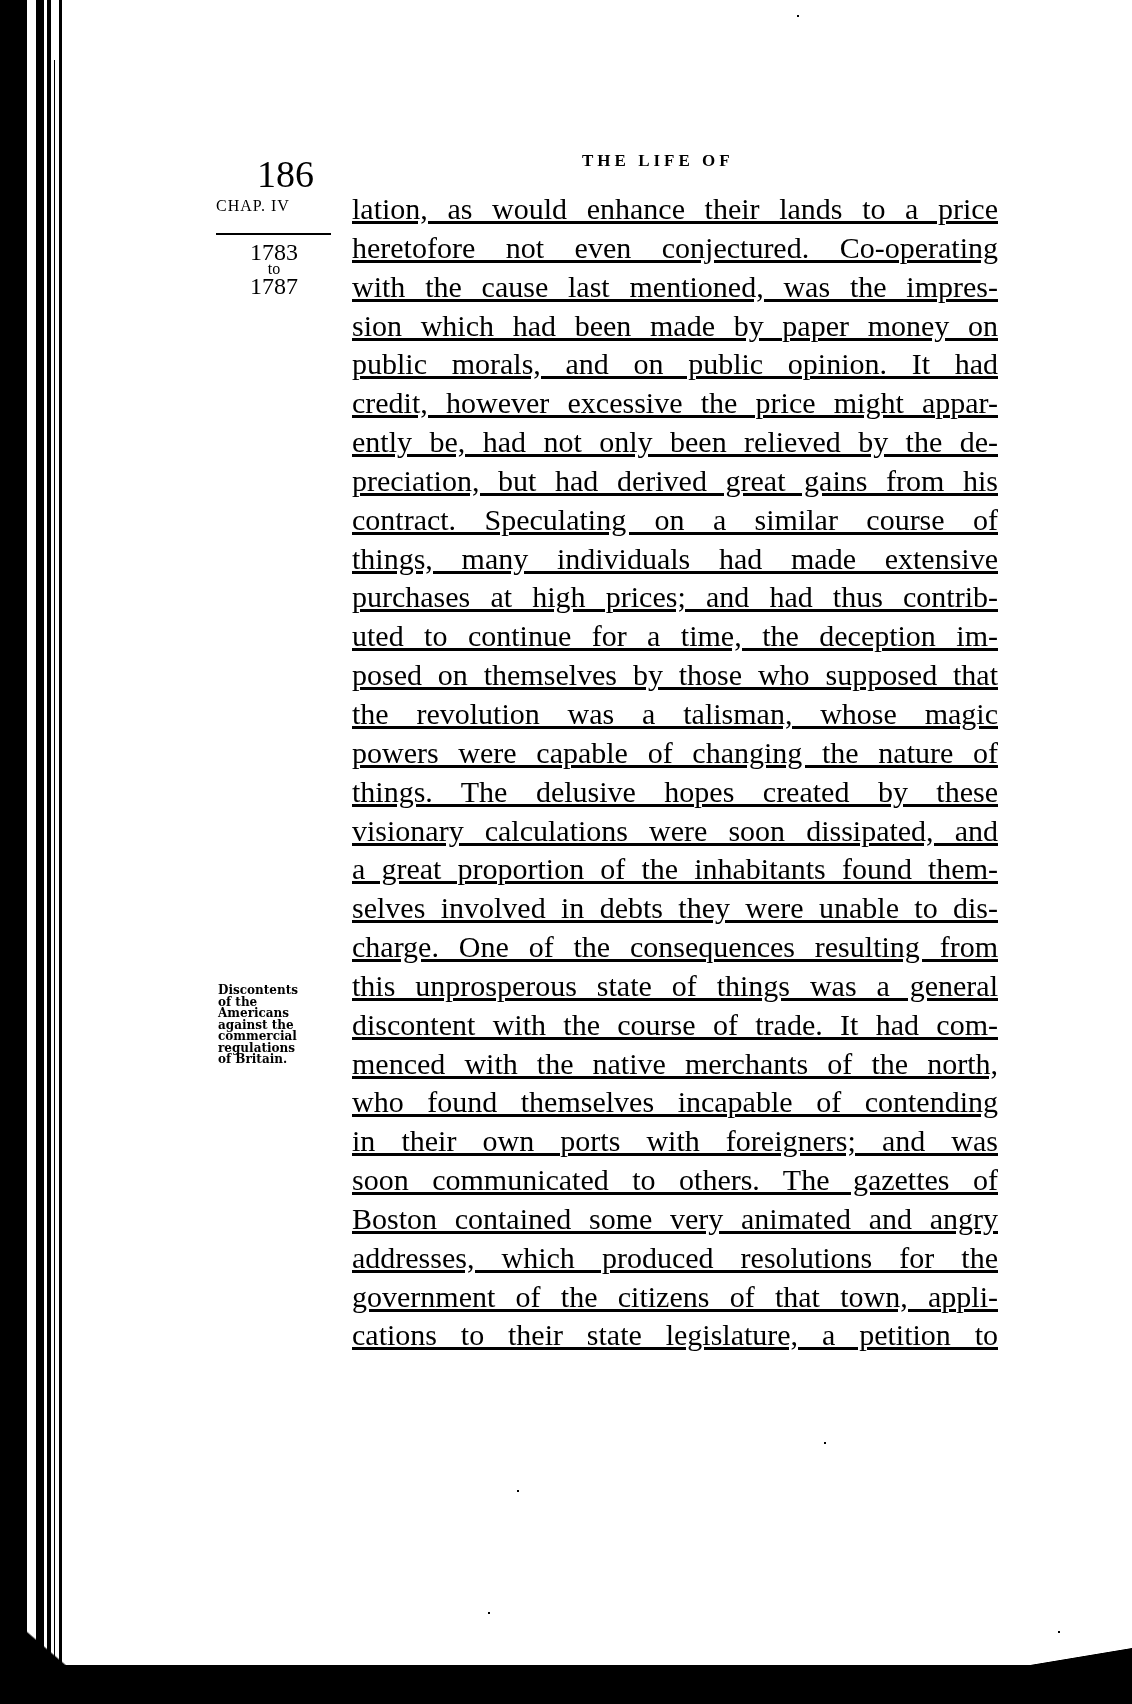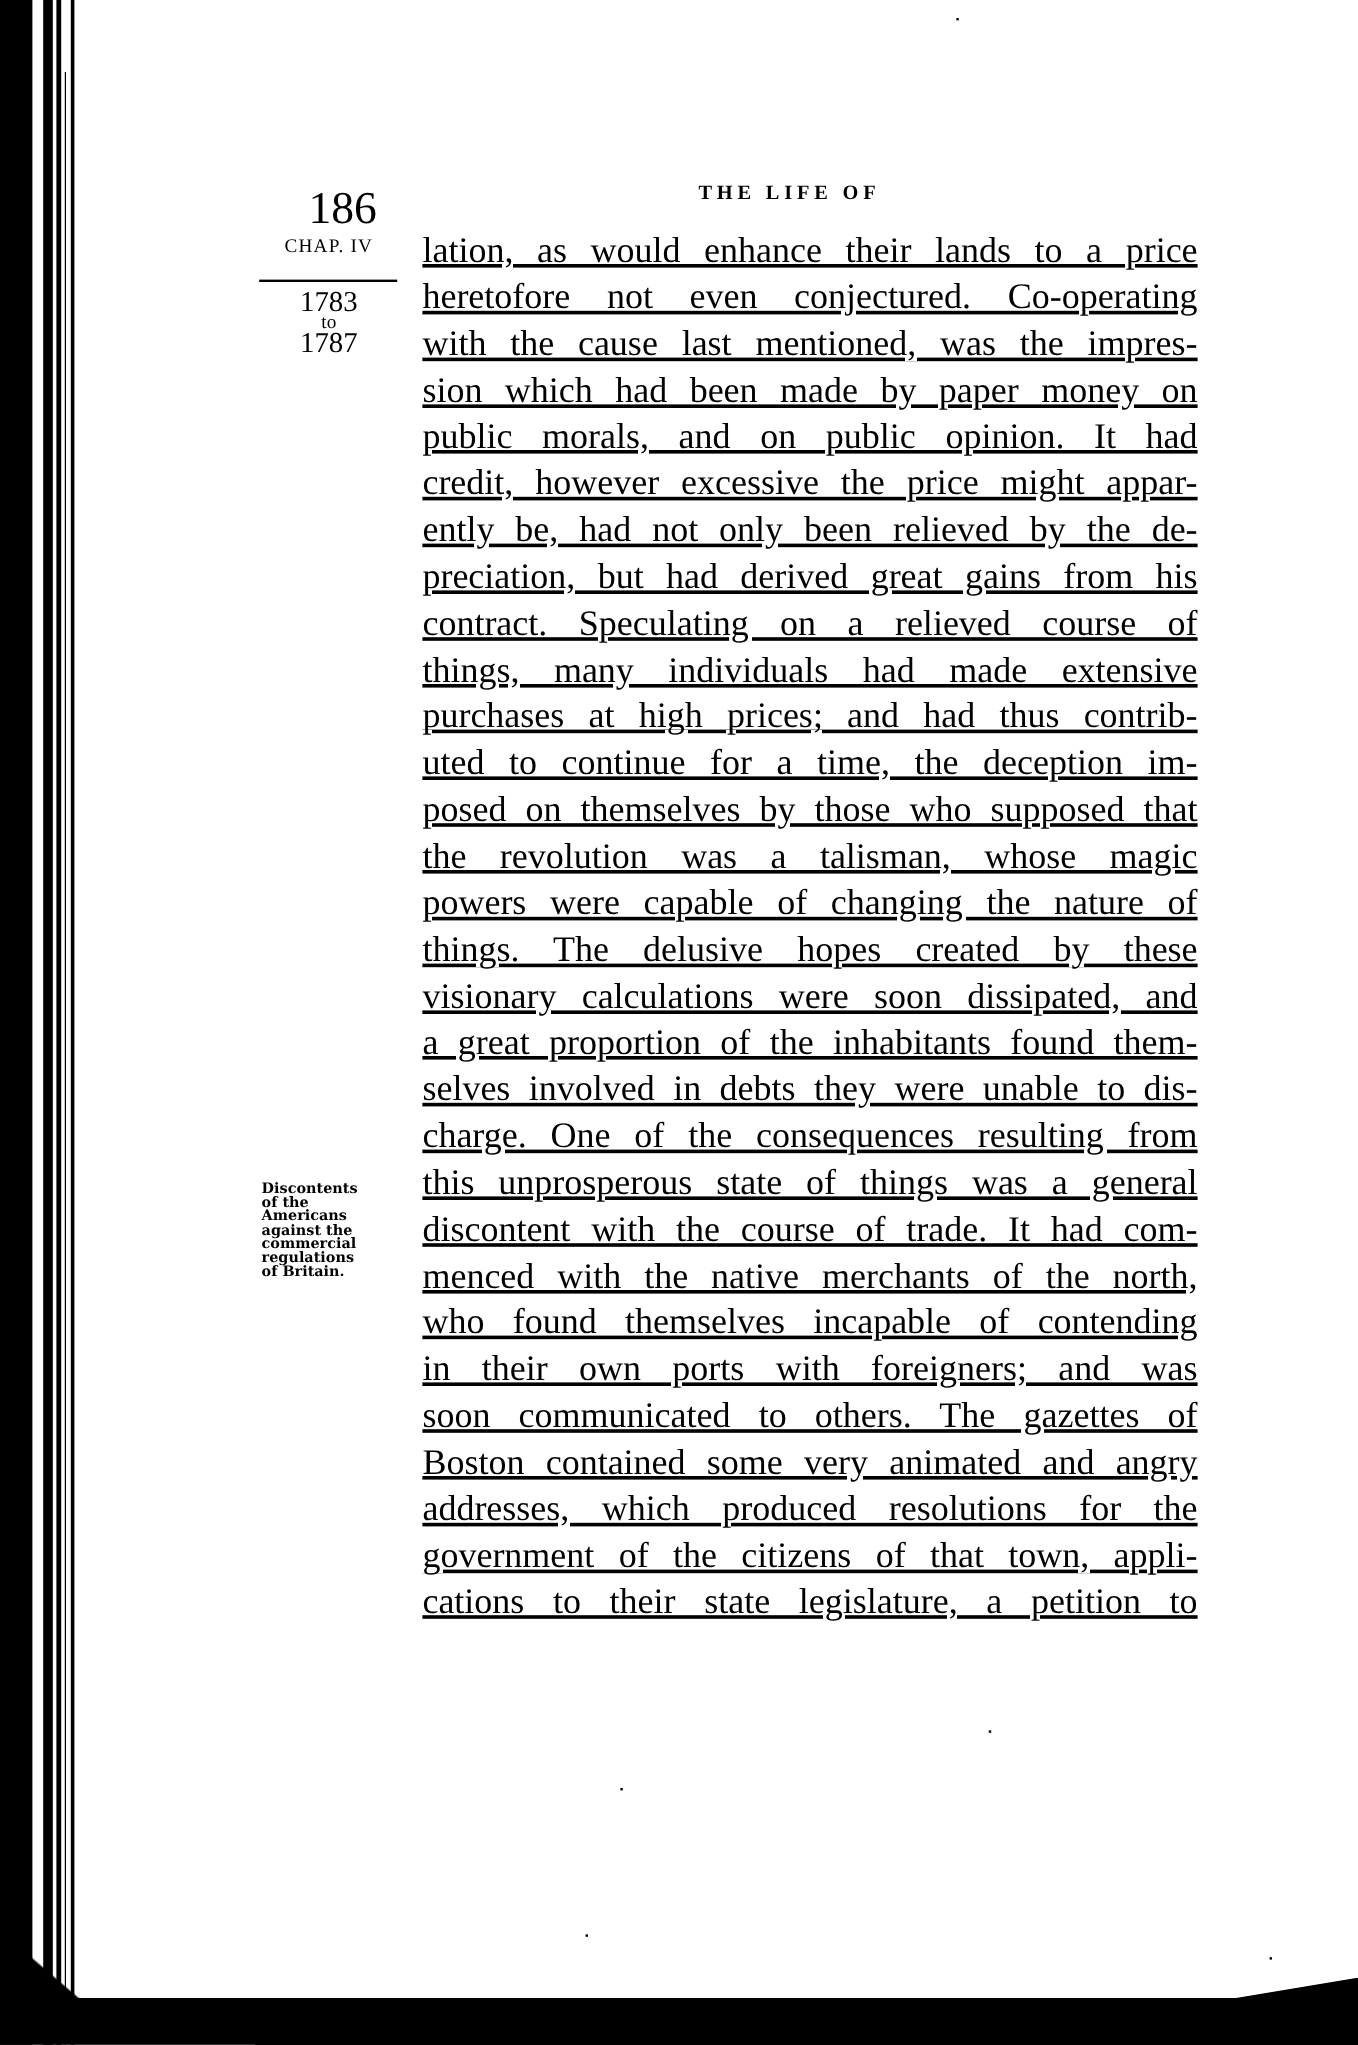--- a/index.html
+++ b/index.html
@@ -39,21 +39,21 @@
     }
     .running-head {
       position: absolute; left: 582px; top: 152px;
       font-size: 17px; letter-spacing: 4px; font-weight: bold;
       line-height: 1;
     }
 
     
     .chap-label {
       position: absolute; left: 216px; top: 198px; width: 116px;
-      text-align: center; font-size: 16px; letter-spacing: 1px;
+      font-size: 16px; letter-spacing: 1px;
       font-variant: small-caps; line-height: 1;
     }
     .chap-rule {
       position: absolute; left: 216px; top: 233px; width: 115px; height: 2px;
       background: #000;
     }
     .year-range {
       position: absolute; left: 216px; top: 240px; width: 116px;
       text-align: center; line-height: 1;
     }
@@ -120,21 +120,21 @@
 
 <div class="body-text">
   <span class="line">lation, as would enhance their lands to a price</span>
   <span class="line">heretofore not even conjectured.  Co-operating</span>
   <span class="line">with the cause last mentioned, was the impres-</span>
   <span class="line">sion which had been made by paper money on</span>
   <span class="line">public morals, and on public opinion.  It had</span>
   <span class="line">credit, however excessive the price might appar-</span>
   <span class="line">ently be, had not only been relieved by the de-</span>
   <span class="line">preciation, but had derived great gains from his</span>
-  <span class="line">contract.  Speculating on a relieved course of</span>
+  <span class="line">contract.  Speculating on a similar course of</span>
   <span class="line">things, many individuals had made extensive</span>
   <span class="line">purchases at high prices; and had thus contrib-</span>
   <span class="line">uted to continue for a time, the deception im-</span>
   <span class="line">posed on themselves by those who supposed that</span>
   <span class="line">the revolution was a talisman, whose magic</span>
   <span class="line">powers were capable of changing the nature of</span>
   <span class="line">things.  The delusive hopes created by these</span>
   <span class="line">visionary calculations were soon dissipated, and</span>
   <span class="line">a great proportion of the inhabitants found them-</span>
   <span class="line">selves involved in debts they were unable to dis-</span>

